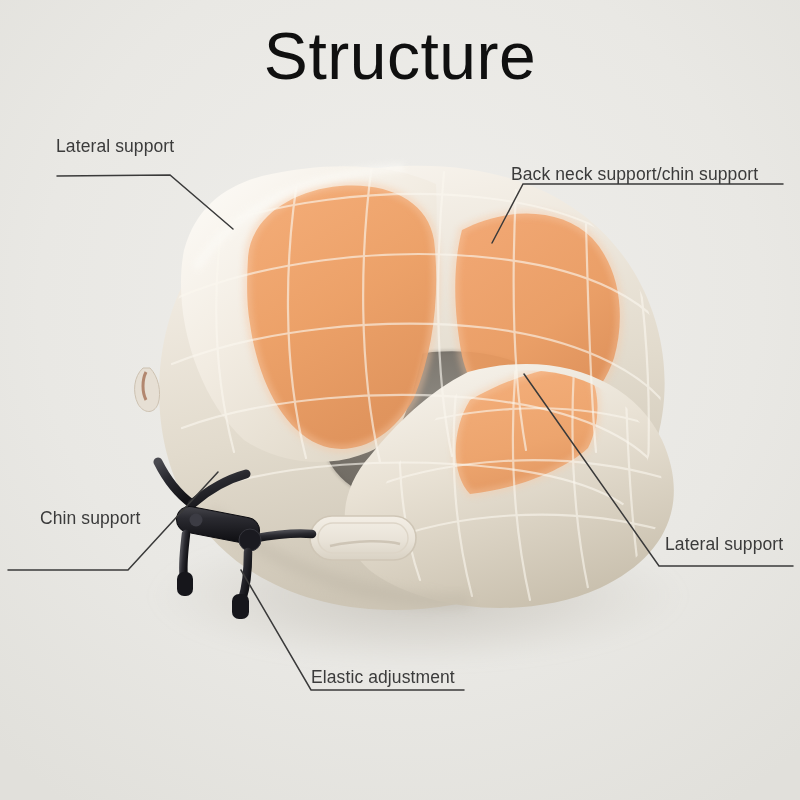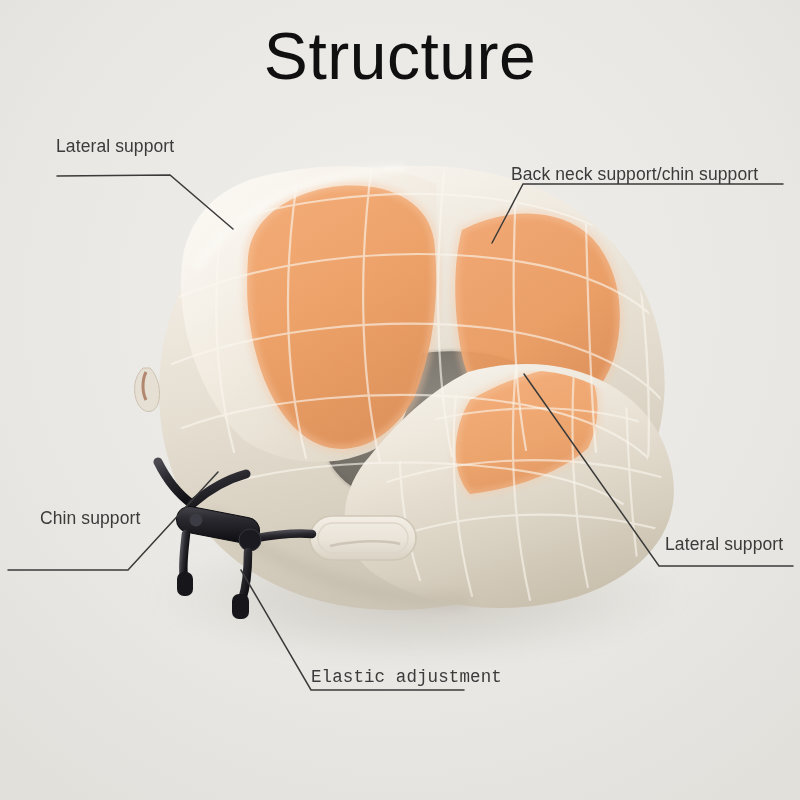--- a/index.html
+++ b/index.html
@@ -43,21 +43,21 @@
     font-size: 17.5px;
     color: #3b3b3b;
     white-space: nowrap;
     font-family: "Liberation Sans", sans-serif;
     letter-spacing: 0.1px;
   }
   .lbl-lateral-left  { left: 56px;  top: 136px; }
   .lbl-back-neck     { left: 511px; top: 164px; }
   .lbl-chin          { left: 8px;   top: 508px; margin-left: 32px; }
   .lbl-lateral-right { left: 665px; top: 534px; }
-  .lbl-elastic       { left: 311px; top: 667px; font-family: Liberation Mono, monospace; }
+  .lbl-elastic       { left: 311px; top: 667px; }
 </style>
 </head>
 <body>
 
 <div id="canvas">
 
   <svg id="scene" viewBox="0 0 800 800">
     <defs>
       <radialGradient id="bgGrad" cx="50%" cy="38%" r="75%">
         <stop offset="0%" stop-color="#efeeeb"></stop>

